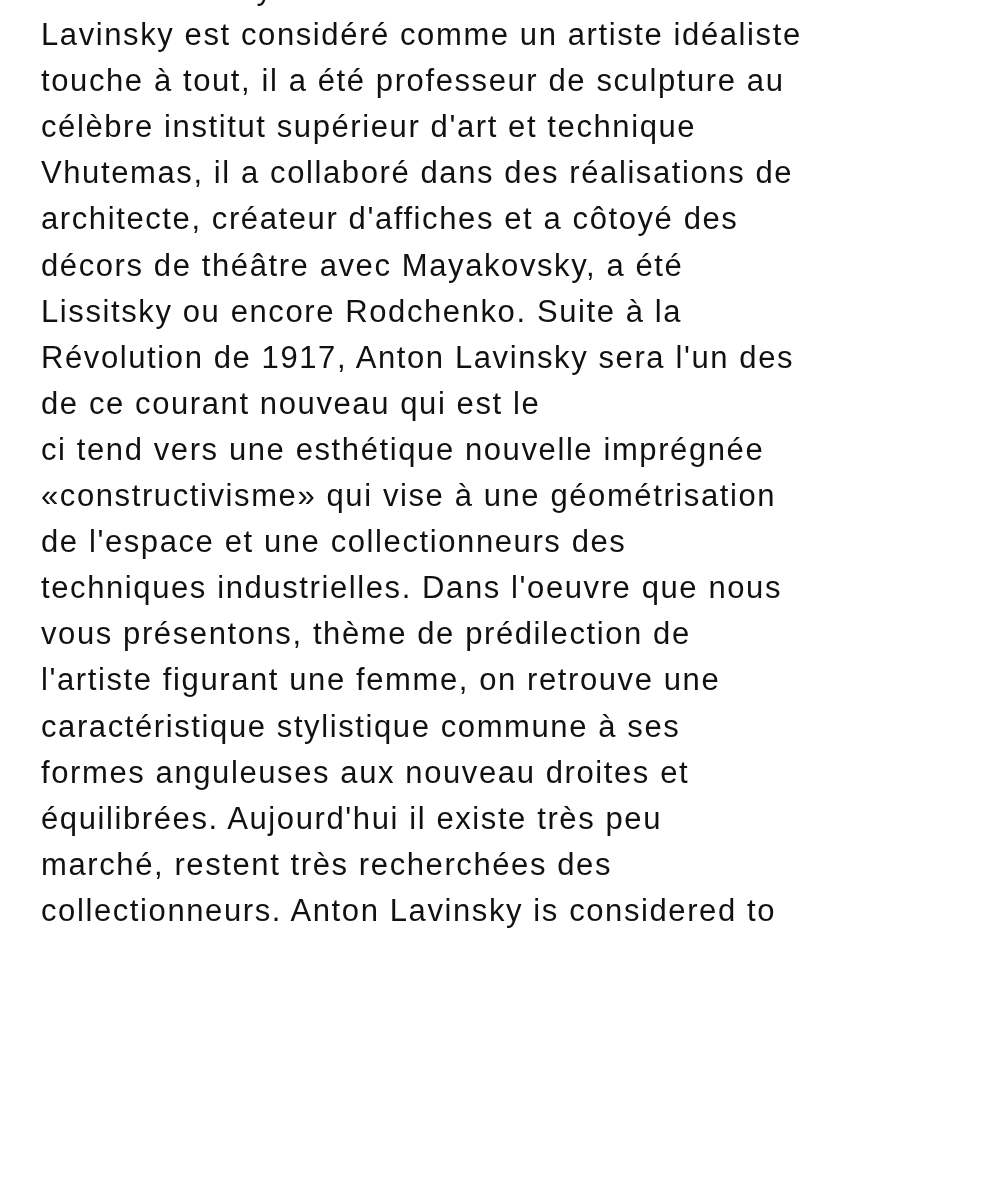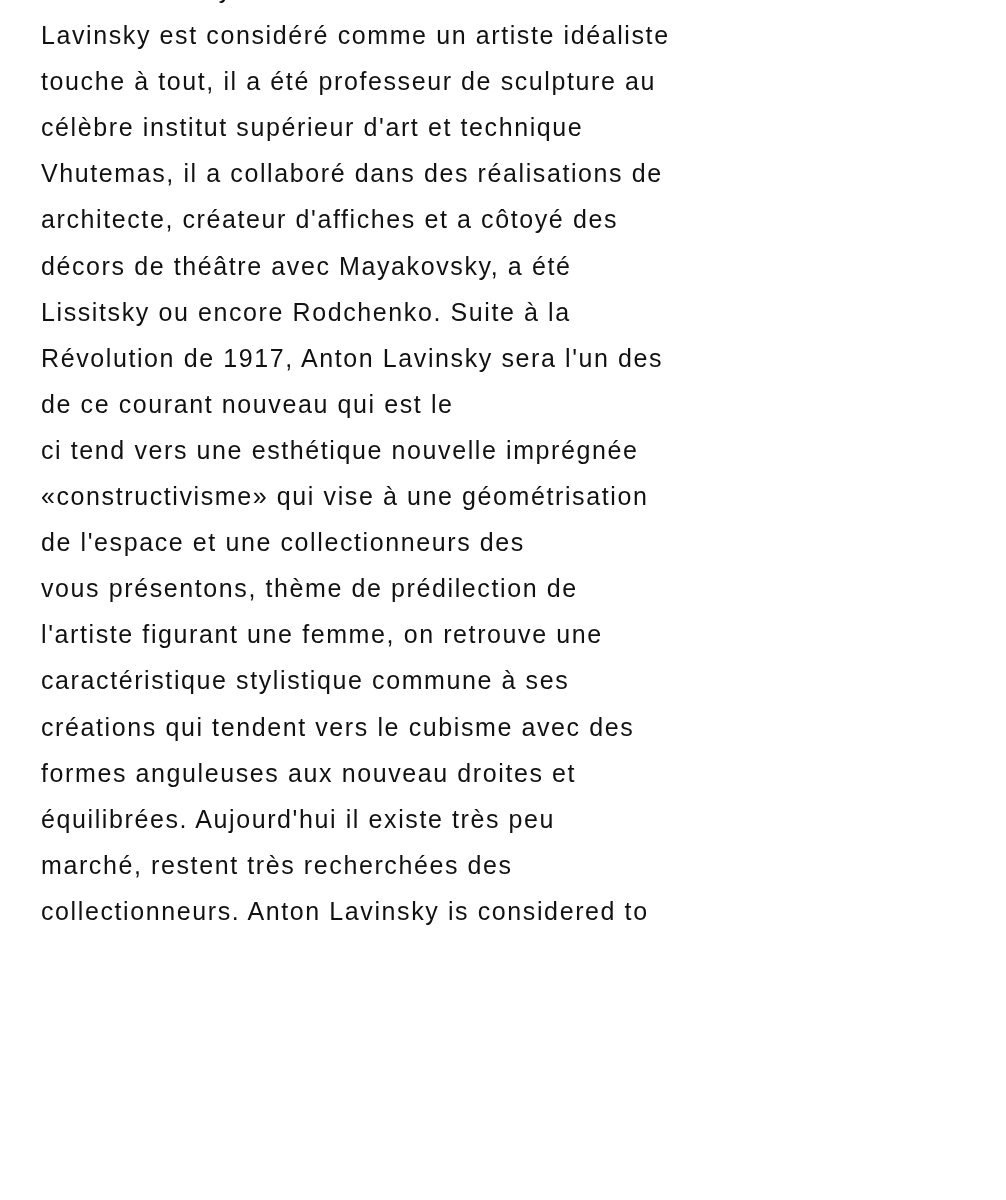--- a/index.html
+++ b/index.html
@@ -1,20 +1,20 @@
 <!DOCTYPE html>
 <html><head>
 <meta charset="utf-8">
 <style>
   html, body { margin: 0; padding: 0; background: #ffffff; }
   body { width: 1006px; height: 1200px; overflow: hidden; position: relative; }
   .page { position: absolute; left: 41px; top: -34px; }
   .line {
     font-family: "Liberation Sans", sans-serif;
-    font-size: 25px;
+    font-size: 31px;
     letter-spacing: 1.6px;
     line-height: 46.1px;
     color: #111111;
     white-space: nowrap;
     margin: 0;
   }
 </style>
 </head>
 <body>
 
@@ -25,21 +25,21 @@
   <p class="line">célèbre institut supérieur d'art et technique</p>
   <p class="line">Vhutemas, il a collaboré dans des réalisations de</p>
   <p class="line">architecte, créateur d'affiches et a côtoyé des</p>
   <p class="line">décors de théâtre avec Mayakovsky, a été</p>
   <p class="line">Lissitsky ou encore Rodchenko. Suite à la</p>
   <p class="line">Révolution de 1917, Anton Lavinsky sera l'un des</p>
   <p class="line">de ce courant nouveau qui est le</p>
   <p class="line">ci tend vers une esthétique nouvelle imprégnée</p>
   <p class="line">«constructivisme» qui vise à une géométrisation</p>
   <p class="line">de l'espace et une collectionneurs des</p>
+  <p class="line">techniques industrielles. Dans l'oeuvre que nous</p>
   <p class="line">vous présentons, thème de prédilection de</p>
   <p class="line">l'artiste figurant une femme, on retrouve une</p>
   <p class="line">caractéristique stylistique commune à ses</p>
-  <p class="line">créations qui tendent vers le cubisme avec des</p>
   <p class="line">formes anguleuses aux nouveau droites et</p>
   <p class="line">équilibrées. Aujourd'hui il existe très peu</p>
   <p class="line">marché, restent très recherchées des</p>
   <p class="line">collectionneurs. Anton Lavinsky is considered to</p>
 </div>
 
 </body></html>

